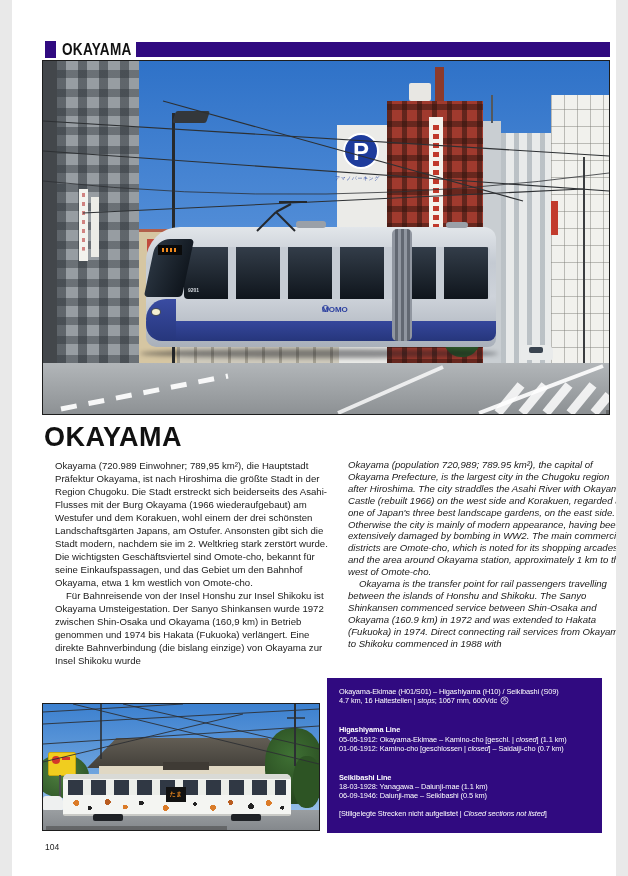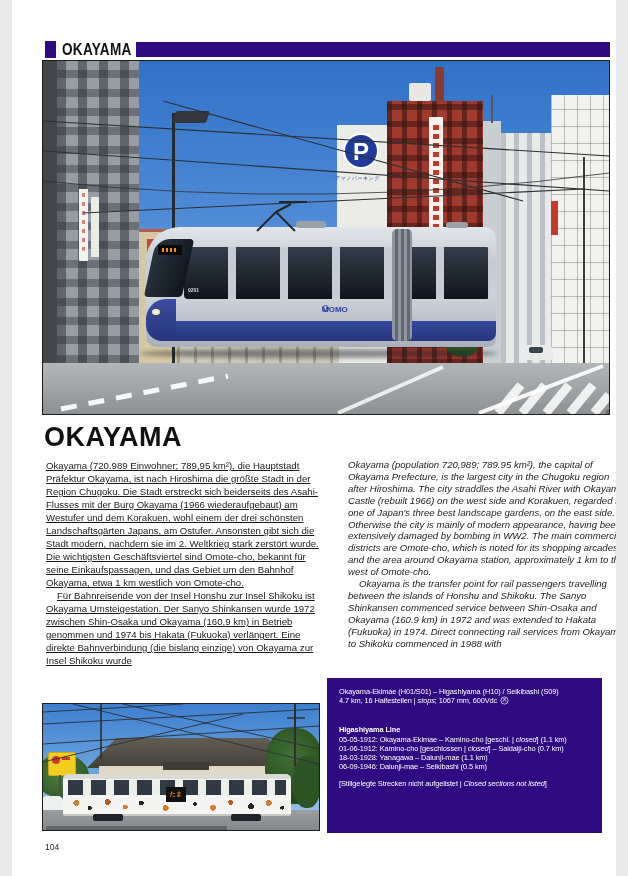--- a/index.html
+++ b/index.html
@@ -149,21 +149,21 @@
       radial-gradient(circle at 97% 68%,#222 0 2px,transparent 2px);}
   .t2-wheel1{left:30px;top:40px;width:30px;height:7px;background:#1f2226;border-radius:2px;}
   .t2-wheel2{left:168px;top:40px;width:30px;height:7px;background:#1f2226;border-radius:2px;}
 
   
   .article-title{position:absolute;left:32px;top:422px;margin:0;font-size:27px;font-weight:bold;
                  letter-spacing:.5px;color:#111;}
   .col{position:absolute;top:459px;font-size:9.6px;text-align:left;}
   .col p{margin:0;}
   .col .indent{text-indent:11px;}
-  .col-de{left:34px;width:273px;line-height:13px;text-decoration:underline;}
+  .col-de{left:43px;width:273px;line-height:13px;}
   .col-en{left:336px;width:278px;line-height:11.9px;font-style:italic;}
 
   
   .infobox{position:absolute;left:315px;top:678px;width:275px;min-height:155px;box-sizing:border-box;
            background:#300a80;color:#fff;padding:9px 6px 8px 12px;font-size:7.4px;line-height:9.2px;
            letter-spacing:-.1px;}
   .infobox .ib-title{font-size:10.5px;line-height:12px;font-weight:bold;margin-bottom:2px;letter-spacing:0;}
   .infobox .ib-line{white-space:nowrap;}
   .infobox .ib-sec-title{font-weight:bold;margin-top:20px;}
   .infobox .ib-foot{margin-top:8px;white-space:nowrap;}
@@ -333,20 +333,21 @@
   <aside class="infobox">
     <div class="ib-line">Okayama-Ekimae (H01/S01) – Higashiyama (H10) / Seikibashi (S09)</div>
     <div class="ib-line"><span>4.7 km, 16 Haltestellen | </span><i>stops</i><span>; 1067 mm, 600Vdc </span><svg class="pg-icon" viewBox="0 0 10 10">
           <circle cx="5" cy="5" r="4" fill="none" stroke="#fff" stroke-width=".8"></circle>
           <path d="M3 6.5 L5 3.8 L7 6.5 M3.2 3.2 L6.8 3.2" fill="none" stroke="#fff" stroke-width=".8"></path>
         </svg></div>
     <div id="ib-sections">
         <div class="ib-sec-title">Higashiyama Line</div>
         <div class="ib-line"><span>05-05-1912: Okayama-Ekimae – Kamino-cho [geschl. | </span><i>closed</i><span>] (1.1 km)</span></div>
         <div class="ib-line"><span>01-06-1912: Kamino-cho [geschlossen | </span><i>closed</i><span>] – Saidaiji-cho (0.7 km)</span></div>
+        <div class="ib-sec-title">Seikibashi Line</div>
         <div class="ib-line"><span>18-03-1928: Yanagawa – Daiunji-mae (1.1 km)</span></div>
         <div class="ib-line"><span>06-09-1946: Daiunji-mae – Seikibashi (0.5 km)</span></div>
       </div>
     <div class="ib-foot"><span>[Stillgelegte Strecken nicht aufgelistet | </span><i>Closed sections not listed</i><span>]</span></div>
   </aside>
 
   <div class="page-number">104</div>
 
 </div>
 

